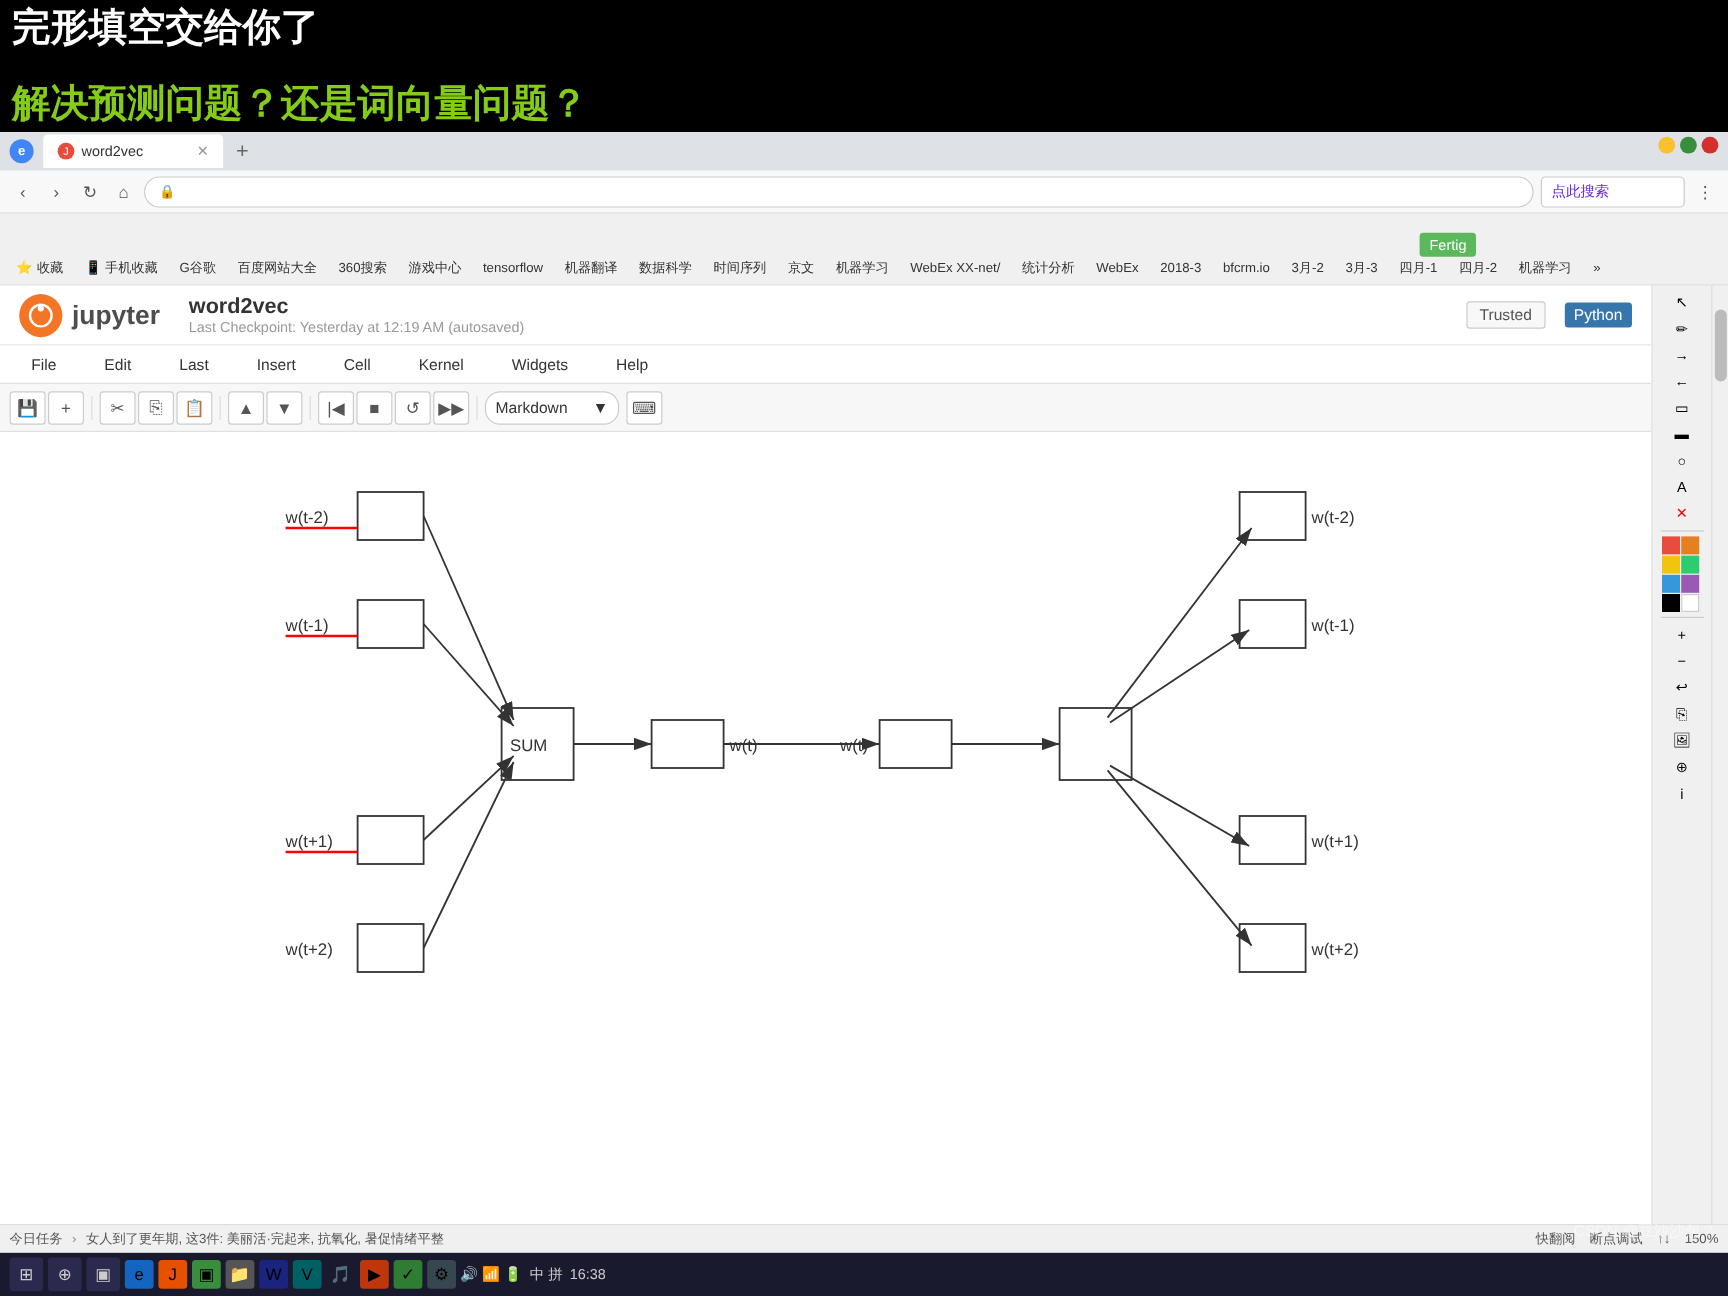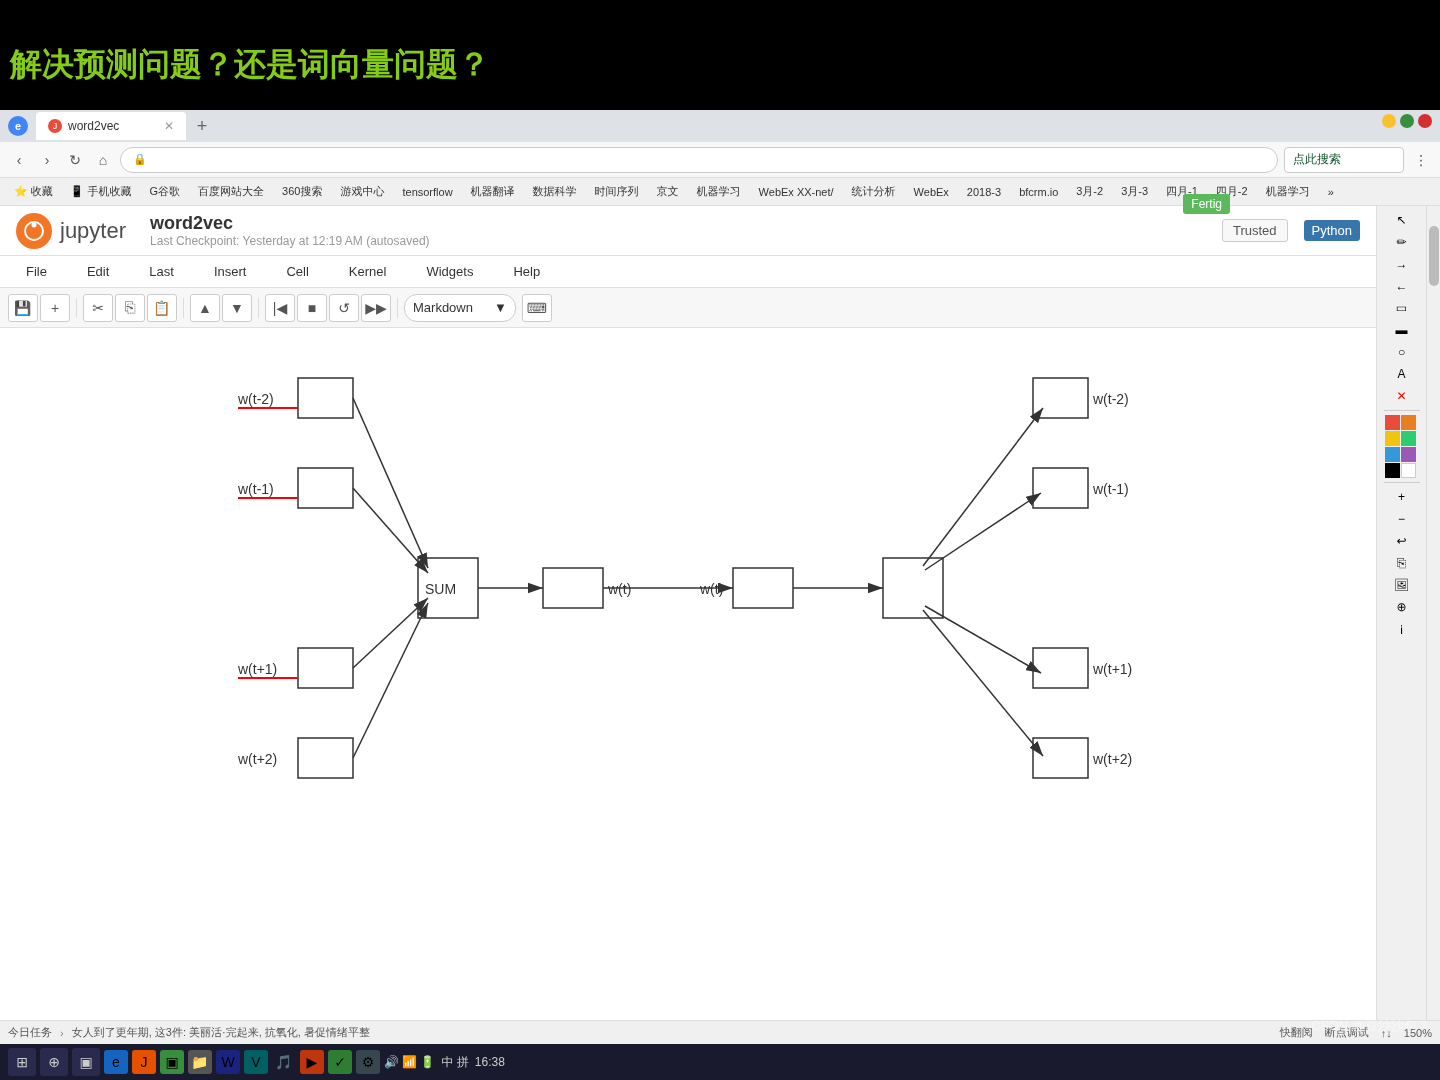--- a/index.html
+++ b/index.html
@@ -85,32 +85,33 @@
       font-size: 12px; color: #333;
     }
     .url-secure { color: #388e3c; margin-right: 4px; font-size: 11px; }
     #search-box {
       width: 120px; height: 26px;
       background: #fff;
       border: 1px solid #ccc;
       border-radius: 4px;
       display: flex; align-items: center;
       padding: 0 8px;
-      font-size: 12px; color: #14532d;
+      font-size: 12px; color: #6d28d9;
     }
 
     
     #bookmarks {
       height: 28px;
       background: #f0f0f0;
       border-bottom: 1px solid #ddd;
       display: flex; align-items: center;
       padding: 0 8px;
       gap: 6px;
       overflow: hidden;
+      margin-top: 32px;
     }
     .bookmark-item {
       display: flex; align-items: center;
       padding: 2px 6px;
       font-size: 11px; color: #333;
       cursor: pointer;
       white-space: nowrap;
     }
 
     
@@ -140,21 +141,21 @@
     #jupyter-logo {
       display: flex; align-items: center; gap: 8px;
     }
     .jupyter-icon {
       width: 36px; height: 36px;
       background: #f37626;
       border-radius: 50%;
       display: flex; align-items: center; justify-content: center;
       color: white; font-size: 18px; font-weight: bold;
     }
-    #jupyter-title { font-size: 22px; color: #4d4d4d; font-weight: normal; }
+    #jupyter-title { font-size: 22px; color: #4d4d4d; font-weight: bold; }
     #notebook-name { font-size: 18px; font-weight: bold; color: #333; }
     #checkpoint-info { font-size: 12px; color: #999; }
 
     
     #trusted-badge {
       background: #f8f8f8;
       border: 1px solid #ccc;
       border-radius: 3px;
       padding: 3px 10px;
       font-size: 13px;
@@ -329,20 +330,21 @@
       padding: 3px 8px;
       border-radius: 3px;
       z-index: 50;
       margin-top: 46px;
     }
   </style>
 </head>
 <body>
 
 <div id="top-banner">
+  <div class="line1">完形填空交给你了</div>
   <div class="line2">解决预测问题？还是词向量问题？</div>
 </div>
 
 <div id="browser">
 
   <div id="titlebar">
     <div id="browser-icon">e</div>
     <div id="tab-bar">
       <div class="tab">
         <div class="tab-icon">J</div>

